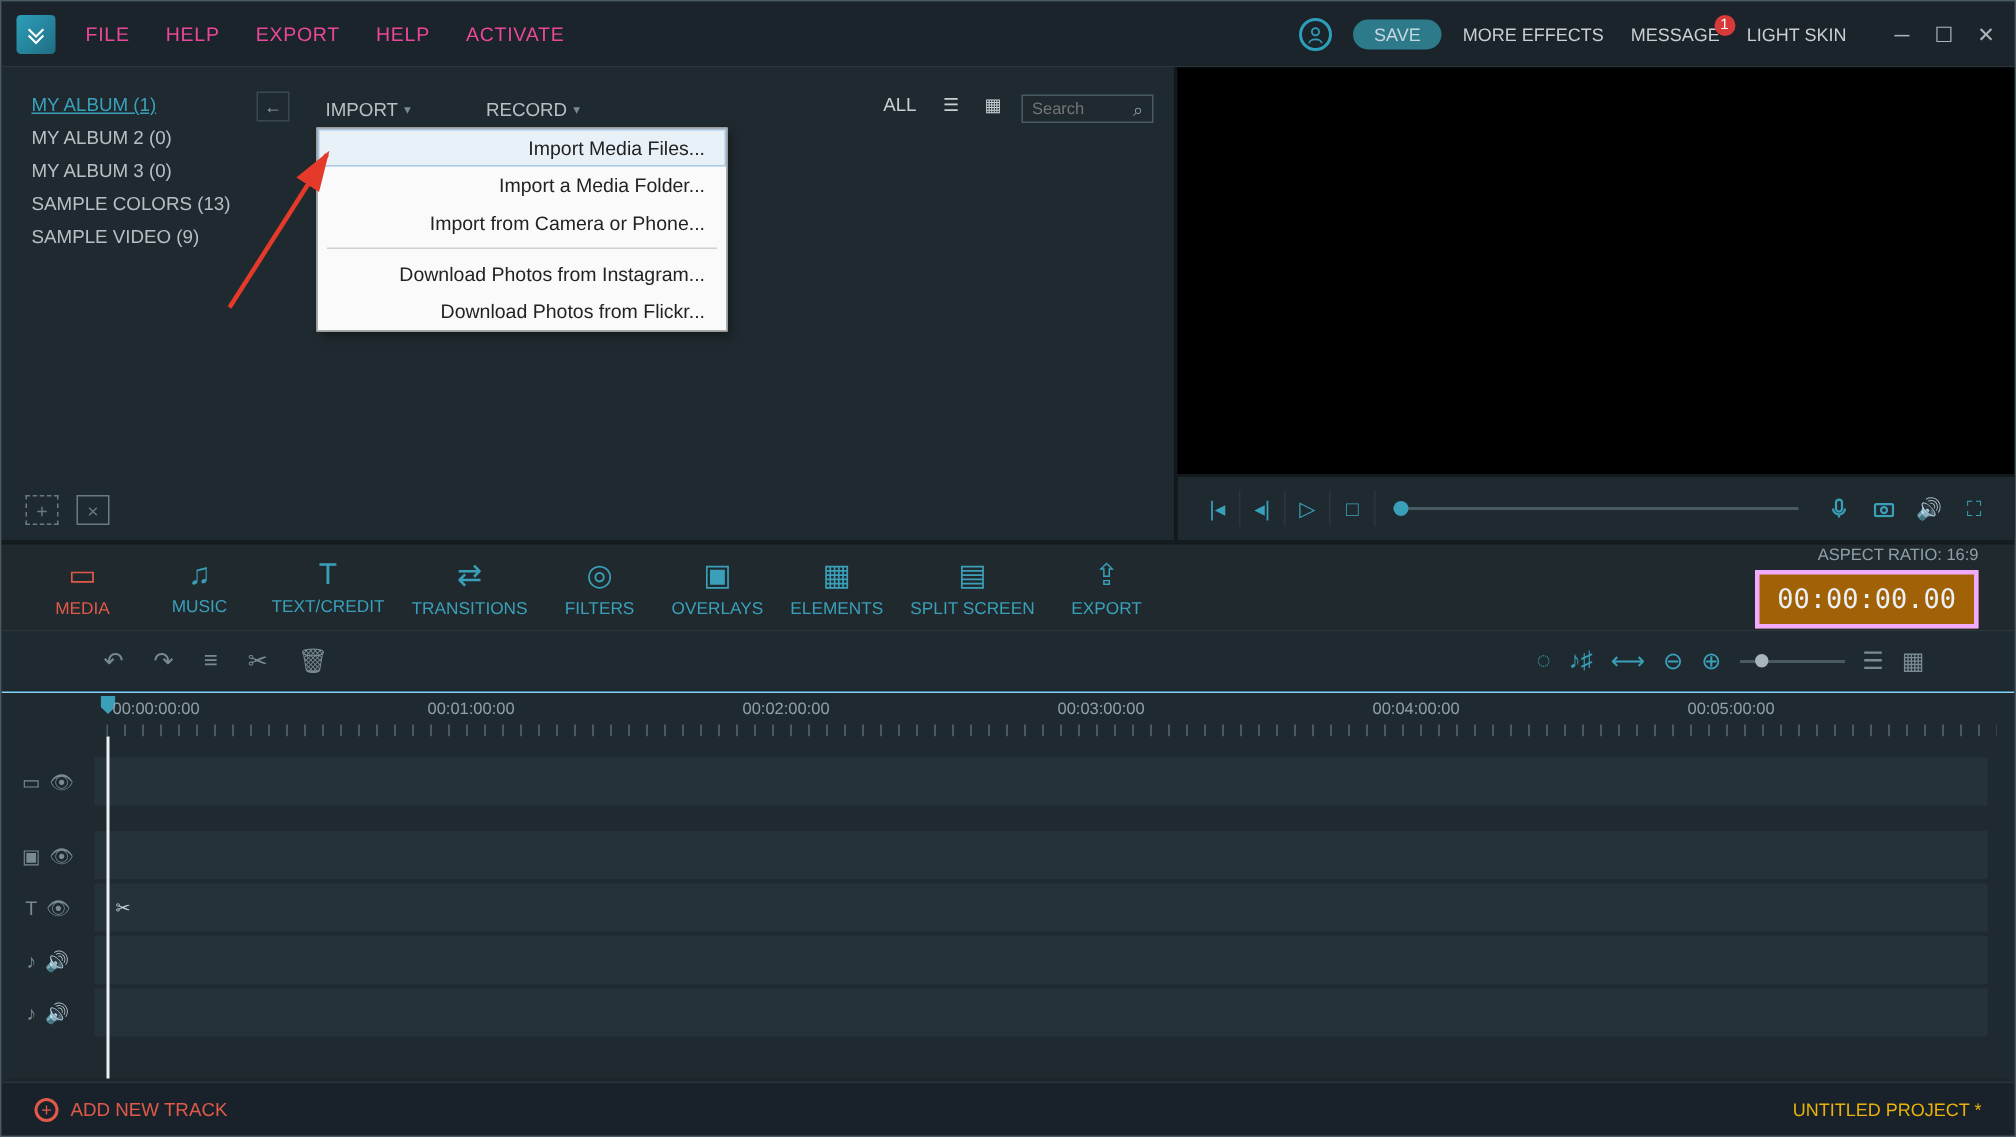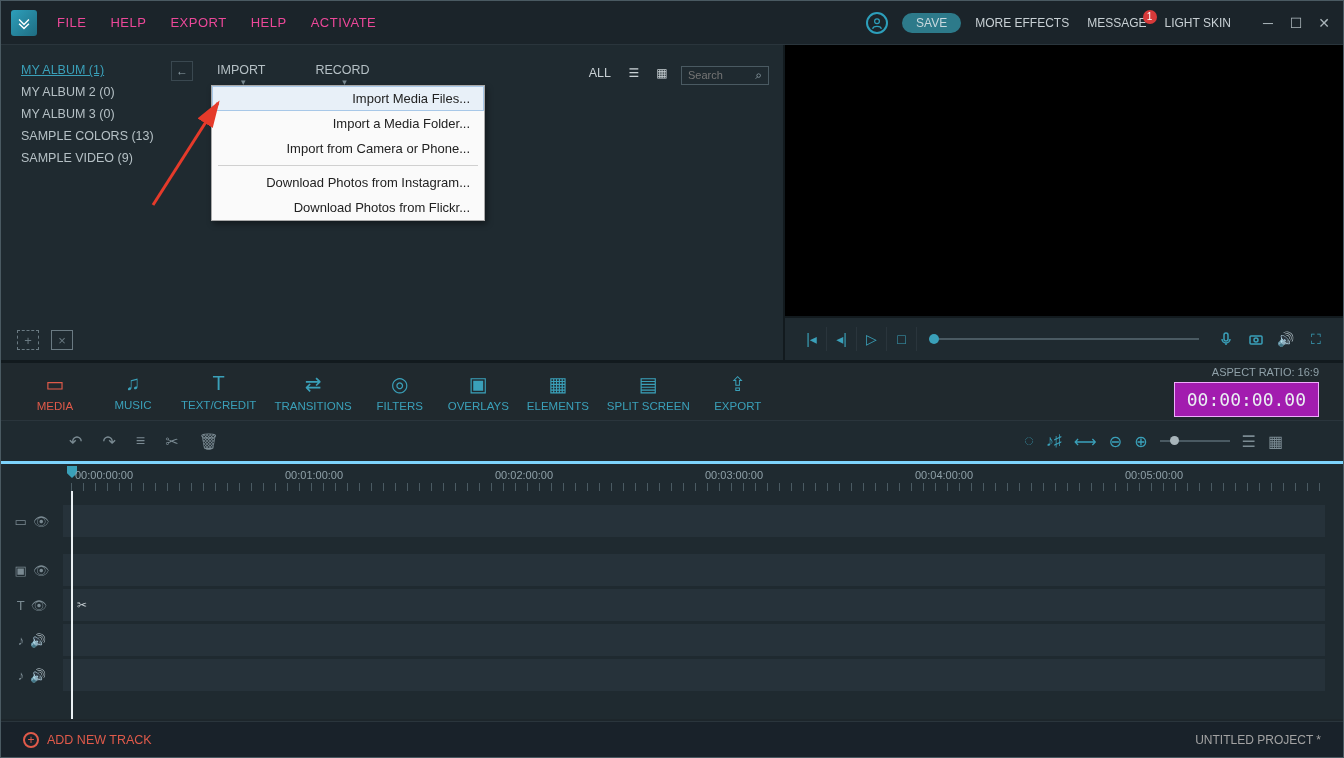--- a/index.html
+++ b/index.html
@@ -19,21 +19,21 @@
 
 
 .upper { height: 316px; display: flex; background: #1f2a30; border-bottom: 1px solid #121a1e; }
 .sidebar { width: 202px; padding: 18px 20px; position: relative; }
 .album-item { color: #b5c0c5; font-size: 12.5px; margin-bottom: 8px; cursor:pointer; }
 .album-item.active { color: #3aa0b9; text-decoration: underline; }
 .back-arrow { position: absolute; top: 16px; right: 10px; width: 22px; height: 20px; border: 1px solid #3a4850; display:flex; align-items:center; justify-content:center; color:#8fa0a8; cursor:pointer; }
 
 .media-area { flex: 1; position: relative; padding: 18px 14px; }
 .sub-menu { display: flex; align-items: center; }
-.sub-btn { color: #b5c0c5; font-size: 12.5px; margin-right: 50px; cursor:pointer; display:flex; align-items:center;flex-direction:column; }
+.sub-btn { color: #b5c0c5; font-size: 12.5px; margin-right: 50px; cursor:pointer; display:flex; align-items:center; }
 .sub-btn .caret { margin-left: 4px; font-size: 9px; color:#7a8a92; }
 .media-right { margin-left: auto; display: flex; gap: 10px; }
 .all-label { color: #c8d0d4; font-size: 12.5px; margin-right:4px; }
 .view-icon { width: 18px; height: 14px; color:#c8d0d4; display:flex; align-items:center; justify-content:center; cursor:pointer; }
 .search-box { width: 88px; height: 19px; border: 1px solid #4a5a62; background: transparent; display:flex; align-items:center; padding: 0 6px; }
 .search-box input { background: transparent; border: none; outline: none; color: #aab5ba; font-size: 11px; width: 58px; }
 .search-box .sicon { color: #8fa0a8; margin-left: auto; }
 
 
 .dropdown { position: absolute; top: 40px; left: 8px; width: 274px; background: #fafafa; border: 1px solid #aaa; box-shadow: 2px 3px 6px rgba(0,0,0,0.4); text-align: right; }
@@ -57,48 +57,48 @@
 .bl-icon { width: 22px; height: 20px; border: 1.5px dashed #6a7a82; color:#6a7a82; display:flex; align-items:center; justify-content:center; cursor:pointer; font-size:13px; }
 
 
 .categories { height: 60px; background: #20292e; display:flex; align-items:center; padding: 0 24px; gap: 18px; border-top: 2px solid #121a1e; border-bottom: 1px solid #2a353c; }
 .cat { display:flex; flex-direction:column; align-items:center; color:#3aa0b9; font-size: 11.5px; cursor:pointer; min-width: 60px; }
 .cat.active { color: #e05a4a; }
 .cat .ci { font-size: 20px; margin-bottom: 4px; }
 .cat-spacer { flex: 1; }
 .aspect-block { text-align: right; }
 .aspect-label { color: #8fa0a8; font-size: 11px; margin-bottom: 4px; }
-.timecode { background: #a21caf; border: 1px solid #f0abfc; padding: 6px 12px; color:#eaf0f3; font-size: 18px; font-family: monospace; }
+.timecode { background: #a16207; border: 3px solid #f0abfc; padding: 6px 12px; color:#eaf0f3; font-size: 18px; font-family: monospace; }
 
 
 .editbar { height: 40px; background: #1f2a30; display:flex; align-items:center; padding: 0 60px 0 68px; gap: 20px; }
 .eb-icon { color: #7a8a92; font-size: 16px; cursor:pointer; }
 .edit-right { margin-left:auto; display:flex; align-items:center; gap:12px; }
 .zoom-line { width: 70px; height:2px; background:#4a5a62; position:relative; }
 .zoom-dot { position:absolute; left:10px; top:-4px; width:9px; height:9px; background:#a8b5ba; border-radius:50%; }
 
 
-.ruler { height: 30px; background: #1f2a30; position:relative; padding-left: 70px; border-top: 3px solid #7dd3fc; }
+.ruler { height: 30px; background: #1f2a30; position:relative; padding-left: 70px; border-top: 1px solid #7dd3fc; }
 .ruler-label { position:absolute; top: 5px; color:#8fa0a8; font-size:11px; }
 .ruler-ticks { position:absolute; bottom:0; left:70px; right:12px; height:8px; background-image: repeating-linear-gradient(to right, #4a5a62 0, #4a5a62 1px, transparent 1px, transparent 12px); }
 .playhead-head { position:absolute; left:66px; top:2px; width:10px; height:12px; background:#3aa0b9; clip-path: polygon(0 0,100% 0,100% 60%,50% 100%,0 60%); }
 
 
 .tracks { background: #1f2a30; position: relative; padding-left: 0; }
 .track-row { height: 32px; display:flex; align-items:center; margin-bottom: 3px; }
 .track-icons { width: 62px; display:flex; align-items:center; justify-content:center; gap:6px; color:#7a8a92; font-size:13px; }
 .track-lane { flex:1; background:#26323a; height:100%; margin-right: 18px; }
 .track-playhead { position:absolute; left:70px; top:0; bottom:0; width:2px; background:#eaf0f3; }
 .scissor-mark { position:absolute; left:76px; top:107px; color:#c8d0d4; font-size:12px; }
 
 
 .footer { position:absolute; bottom:0; left:0; right:0; height: 36px; background:#19222a; display:flex; align-items:center; padding: 0 22px; border-top:1px solid #2a353c; }
 .add-track { color:#e05a4a; display:flex; align-items:center; gap:8px; font-size:12.5px; cursor:pointer; }
 .add-track .plus { width:16px; height:16px; border:2px solid #e05a4a; border-radius:50%; display:flex; align-items:center; justify-content:center; font-size:12px; }
-.proj-name { margin-left:auto; color:#a3a3a3; font-size:12px; }
+.proj-name { margin-left:auto; color:#eab308; font-size:12px; }
 </style>
 </head>
 <body>
 
 <div class="titlebar">
   <div class="logo">
     <svg viewBox="0 0 20 20">
         <path d="M3 5 L10 12 L17 5 M3 11 L10 18 L17 11" stroke="#fff" stroke-width="2" fill="none"></path>
       </svg>
   </div>

